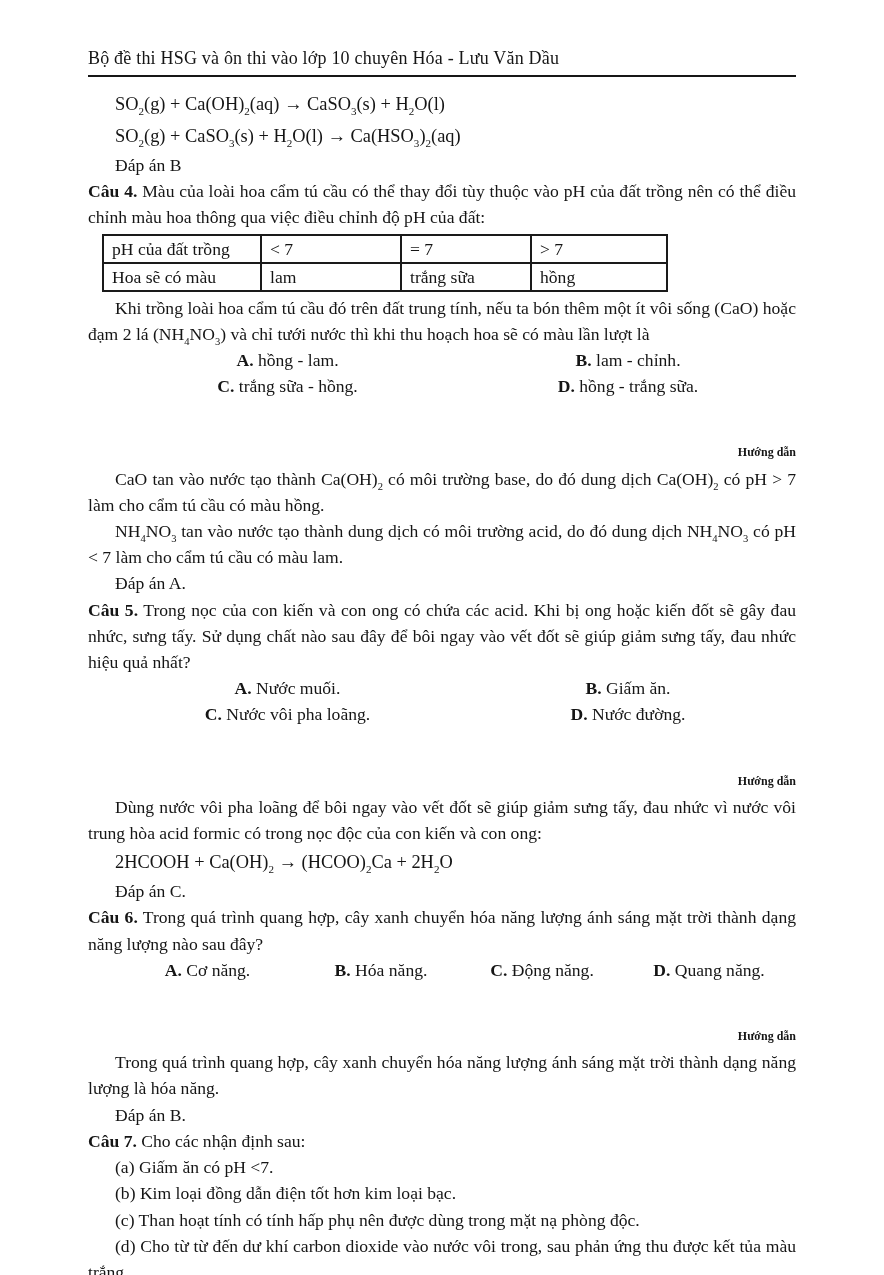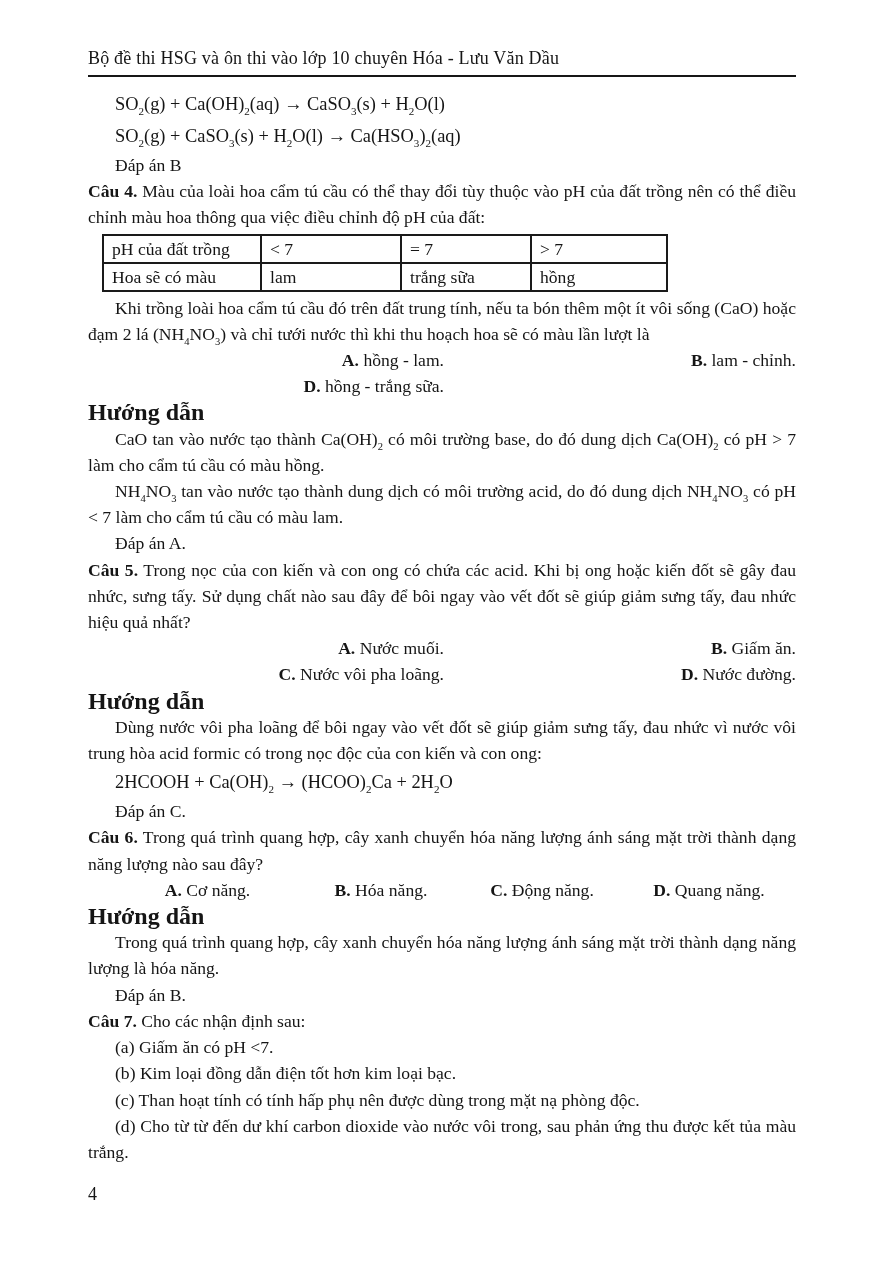--- a/index.html
+++ b/index.html
@@ -40,23 +40,24 @@
   .eq {
     padding-left: 27px;
     font-size: 18.4px;
     line-height: 32px;
     text-align: left;
     white-space: nowrap;
   }
   sub { font-size: 0.6em; line-height: 0; }
   b.lbl { font-weight: bold; }
   .guide-title {
-    text-align: left;
+    text-align: right;
     font-weight: bold;
-    font-size: 24px;
+    font-size: 12px;
+    margin-top: 40px;
   }
   
   table.ph {
     border-collapse: collapse;
     margin: 3px 0 3px 14px;
     table-layout: fixed;
   }
   table.ph td {
     border: 2.2px solid #1a1a1a;
     height: 26px;
@@ -69,22 +70,22 @@
     margin-top: 44px;
   }
   table.ph td:nth-child(1) { width: 140px; }
   table.ph td:nth-child(2) { width: 122px; }
   table.ph td:nth-child(3) { width: 112px; }
   table.ph td:nth-child(4) { width: 118px; }
   
   .opts2 {
     display: grid;
     grid-template-columns: 345px auto;
-    margin-left: 11px;
-    text-align: right;
+    margin-left: 27px;
+    text-align: center;
   }
   .opts4 {
     display: grid;
     grid-template-columns: 185px 162px 160px auto;
     margin-left: 27px;
     text-align: center;
   }
   .opt { white-space: nowrap; }
   
   .page-number {
@@ -126,20 +127,21 @@
         <td>hồng</td>
       </tr>
     </tbody>
       </table>
 
     <p class="indent">Khi trồng loài hoa cẩm tú cầu đó trên đất trung tính, nếu ta bón thêm một ít vôi sống (CaO) hoặc đạm 2 lá (NH<sub>4</sub>NO<sub>3</sub>) và chỉ tưới nước thì khi thu hoạch hoa sẽ có màu lần lượt là</p>
 
     <div class="opts2">
       <div class="opt"><b class="lbl">A.</b> <span>hồng - lam.</span></div>
       <div class="opt"><b class="lbl">B.</b> <span>lam - chỉnh.</span></div>
+      <div class="opt"><b class="lbl">C.</b> <span>trắng sữa - hồng.</span></div>
       <div class="opt"><b class="lbl">D.</b> <span>hồng - trắng sữa.</span></div>
     </div>
 
     <p class="guide-title">Hướng dẫn</p>
     <p class="indent">CaO tan vào nước tạo thành Ca(OH)<sub>2</sub> có môi trường base, do đó dung dịch Ca(OH)<sub>2</sub> có pH &gt; 7 làm cho cẩm tú cầu có màu hồng.</p>
     <p class="indent">NH<sub>4</sub>NO<sub>3</sub> tan vào nước tạo thành dung dịch có môi trường acid, do đó dung dịch NH<sub>4</sub>NO<sub>3</sub> có pH &lt; 7 làm cho cẩm tú cầu có màu lam.</p>
     <p class="indent">Đáp án A.</p>
 
     <p><b class="lbl">Câu 5.</b> <span>Trong nọc của con kiến và con ong có chứa các acid. Khi bị ong hoặc kiến đốt sẽ gây đau nhức, sưng tấy. Sử dụng chất nào sau đây để bôi ngay vào vết đốt sẽ giúp giảm sưng tấy, đau nhức hiệu quả nhất?</span></p>
 

